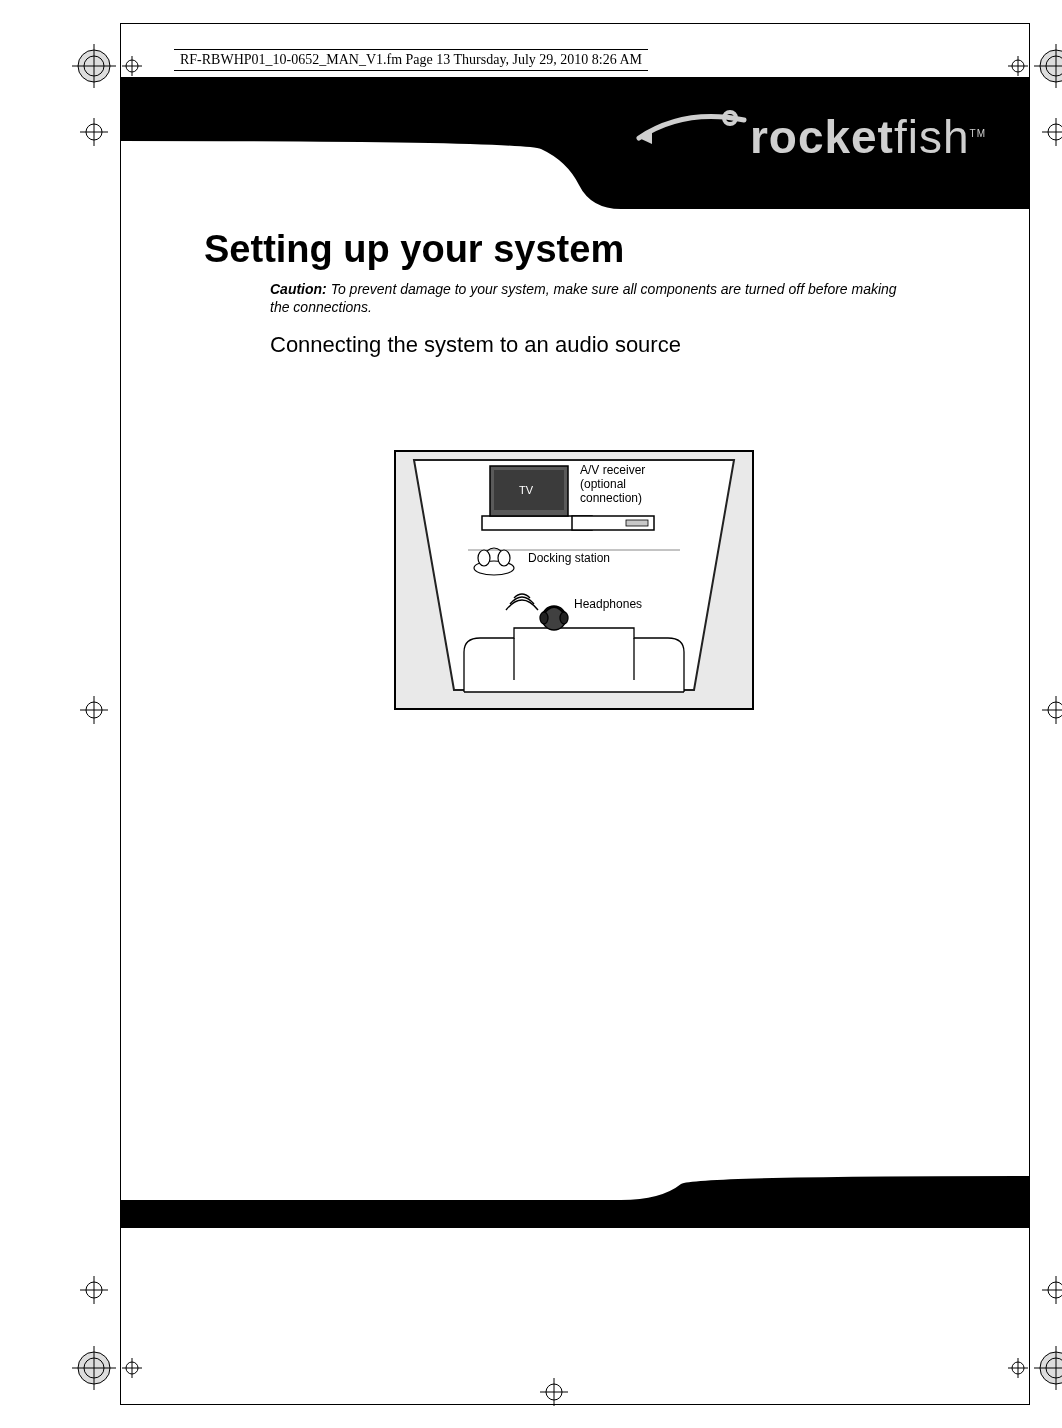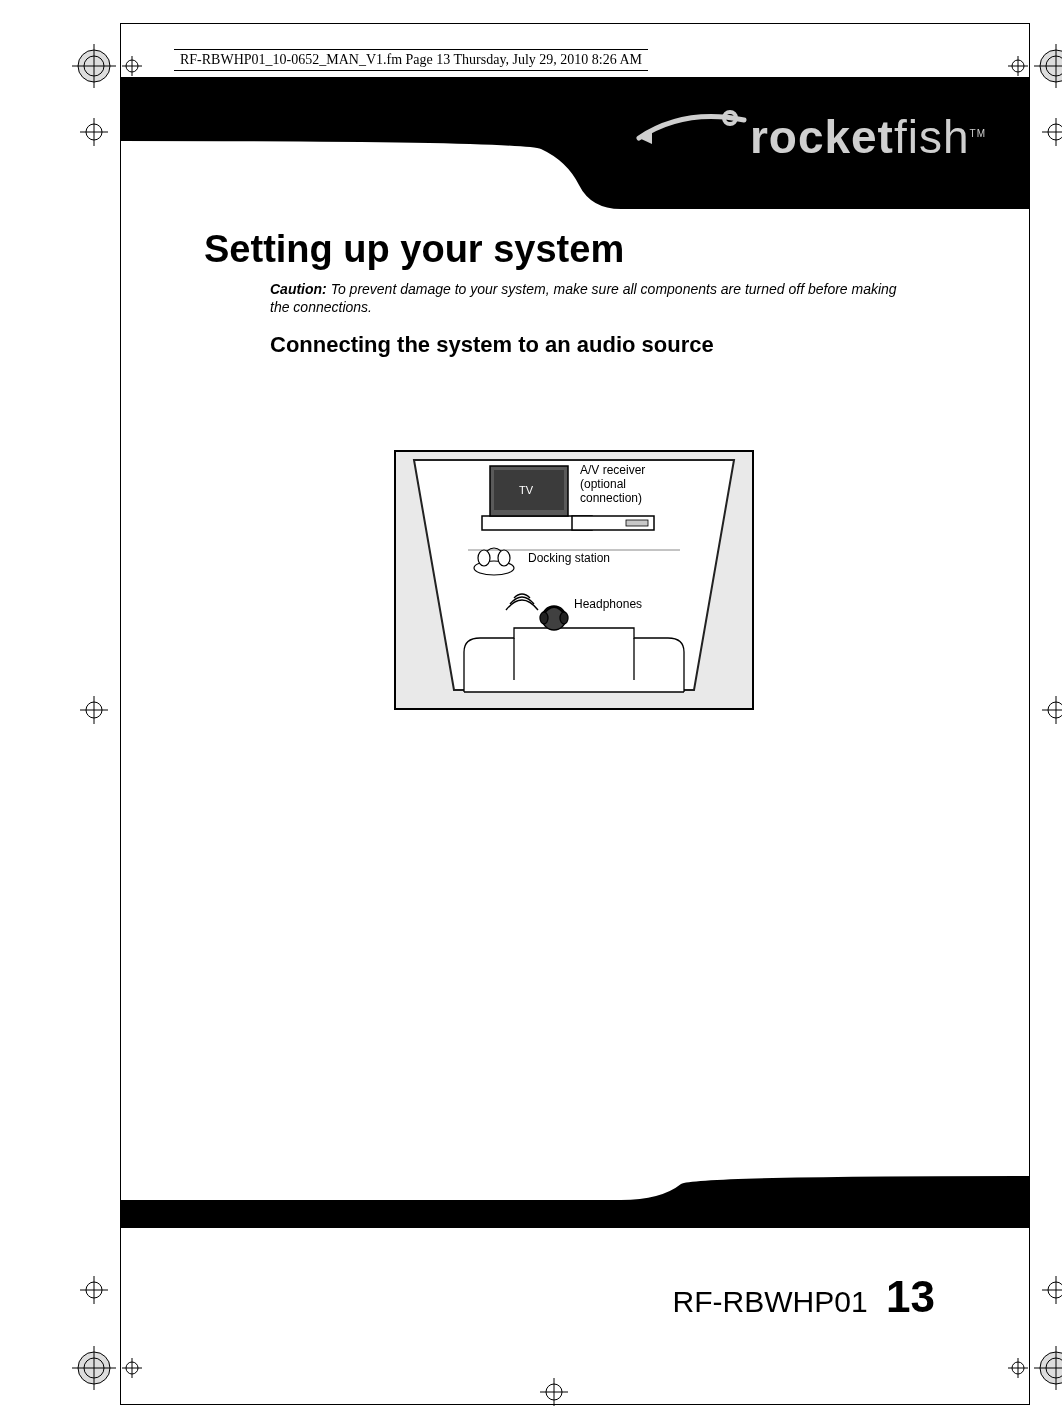--- a/index.html
+++ b/index.html
@@ -21,27 +21,27 @@
   .logo { position: absolute; right: 120px; top: 110px; color: #cfcfcf; font-size: 46px; letter-spacing: 1px; font-weight: 400; }
   .logo .bold { font-weight: 700; color: #cfcfcf; }
   .logo .tm { font-size: 10px; vertical-align: super; color: #cfcfcf; }
   .logo-swoosh { position: absolute; right: 352px; top: 98px; }
 
   
   .content { position: absolute; left: 160px; top: 228px; width: 740px; }
   h1 { font-size: 38px; font-weight: 800; margin-bottom: 10px; }
   .caution { font-style: italic; font-size: 14px; line-height: 1.25; margin: 0 0 16px 66px; width: 640px; }
   .caution b { font-weight: 700; font-style: italic; }
-  h2 { font-size: 22px; font-weight: 700; margin: 0 0 6px 66px; }
+  h2 { font-size: 22px; font-weight: 400; margin: 0 0 6px 66px; }
   .body { font-size: 22px; line-height: 1.28; margin: 0 0 14px 66px; width: 660px; }
 
   
   .diagram { position: absolute; left: 350px; top: 450px; width: 360px; height: 260px; }
 
-  .footer { position: absolute; left: 77px; top: 1272px; width: 908px; text-align: right; padding-right: 94px; }
+  .footer { position: absolute; left: 77px; top: 1188px; width: 908px; text-align: right; padding-right: 94px; }
   .footer .model { font-size: 30px; display: inline-block; vertical-align: baseline; margin-right: 14px; }
   .footer .pagenum { font-size: 44px; font-weight: 800; display: inline-block; vertical-align: baseline; }
 
   
   .dl { font-size: 12px; font-weight: 500; fill: #000; font-family: Arial, sans-serif; }
   .dl-white { font-size: 11px; fill: #fff; font-family: Arial, sans-serif; }
 </style>
 </head>
 <body>
 

